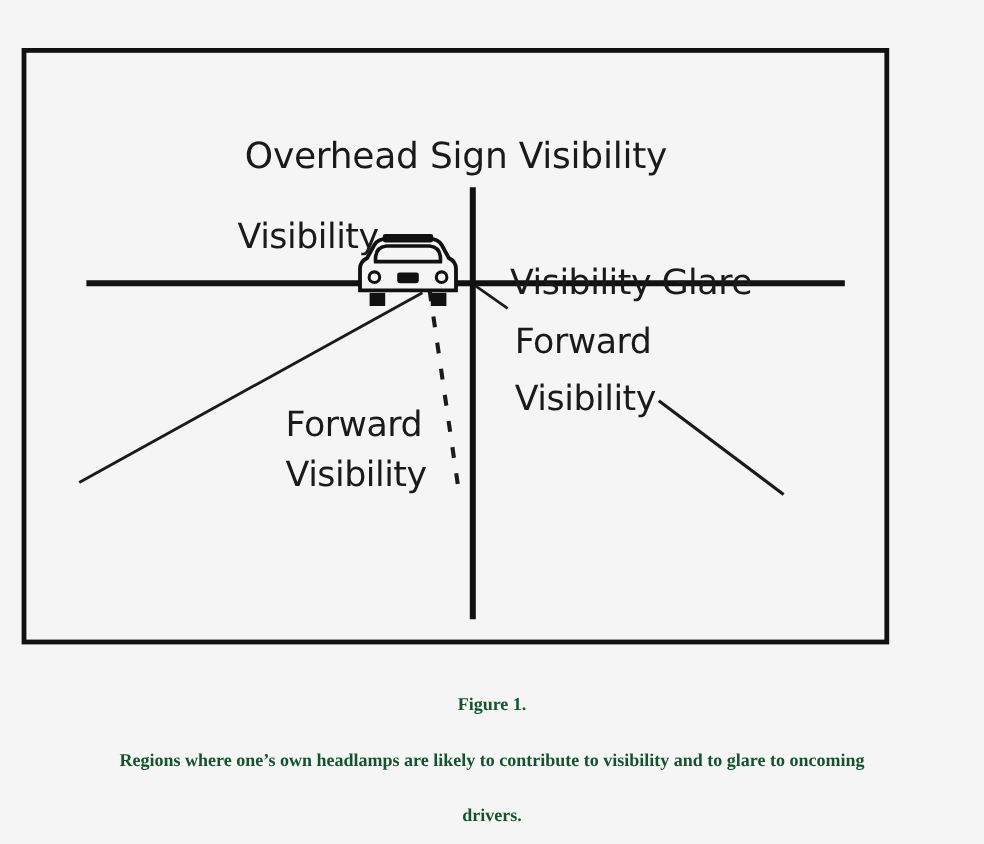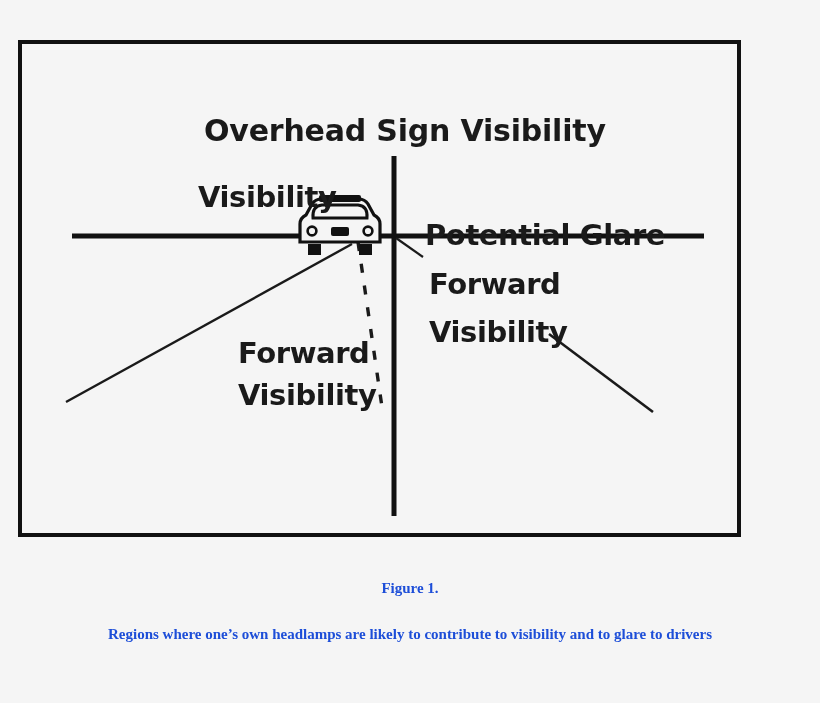--- a/index.html
+++ b/index.html
@@ -42,21 +42,21 @@
     width: 723px;
     height: 497px;
     display: block;
   }
 
   
   .diagram-label {
     position: absolute;
     color: #1a1a1a;
     font-family: "DejaVu Sans", sans-serif;
-    font-weight: bold;
+    font-weight: normal;
     white-space: nowrap;
     letter-spacing: -0.4px;
     line-height: 1.0;
     -webkit-font-smoothing: none;
   }
 
   #diagram-title {
     left: 182px;
     top: 72px;
     font-size: 30px;
@@ -97,21 +97,21 @@
     left: 216px;
     top: 337px;
     font-size: 29px;
   }
 
   
   .caption-line {
     position: absolute;
     width: 820px;
     text-align: center;
-    color: #1d4ed8;
+    color: #14532d;
     font-family: "Liberation Serif", serif;
     font-weight: bold;
     font-size: 15px;
   }
   #caption-figure-number { top: 580px; }
   #caption-body-1       { top: 626px; }
   #caption-body-2       { top: 672px; }
 </style>
 </head>
 <body>
@@ -151,29 +151,30 @@
         <rect x="-32" y="24" width="13" height="11" fill="#111111" stroke="none"></rect>
         <rect x="19" y="24" width="13" height="11" fill="#111111" stroke="none"></rect>
       </g>
     </svg>
 
     <div class="diagram-label" id="diagram-title">Overhead Sign Visibility</div>
 
     <div class="diagram-label" id="label-left-potential">Visibility</div>
 
 
-    <div class="diagram-label" id="label-right-potential-glare">Potential Glare</div>
+    <div class="diagram-label" id="label-right-potential-glare">Visibility Glare</div>
 
     <div class="diagram-label" id="label-right-forward">Forward</div>
 
     <div class="diagram-label" id="label-right-visibility">Visibility</div>
 
     <div class="diagram-label" id="label-left-forward">Forward</div>
 
     <div class="diagram-label" id="label-left-visibility">Visibility</div>
   </div>
 
   <div class="caption-line" id="caption-figure-number">Figure 1.</div>
 
-  <div class="caption-line" id="caption-body-1">Regions where one’s own headlamps are likely to contribute to visibility and to glare to drivers</div>
+  <div class="caption-line" id="caption-body-1">Regions where one’s own headlamps are likely to contribute to visibility and to glare to oncoming</div>
 
+  <div class="caption-line" id="caption-body-2">drivers.</div>
 
 </div>
 
 </body></html>

